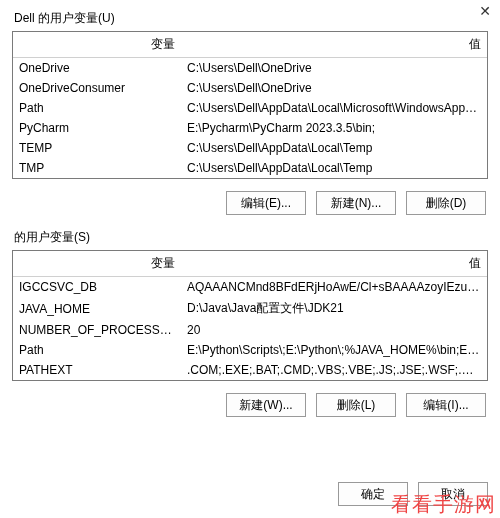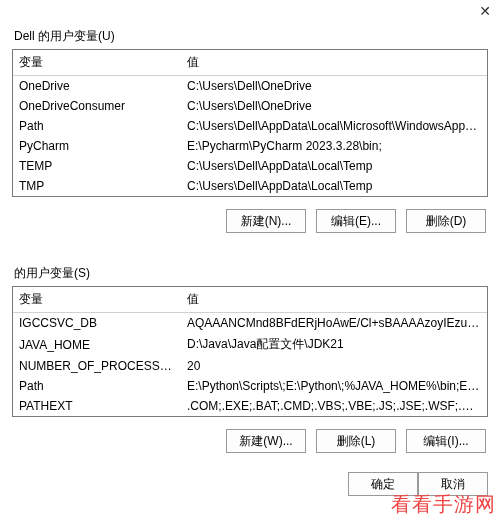--- a/index.html
+++ b/index.html
@@ -12,39 +12,39 @@
     background: #fff;
   }
   .window { position: relative; width: 500px; height: 518px; padding: 8px 12px 0 12px; }
   .close-x {
     position: absolute; top: 4px; right: 8px;
     width: 14px; height: 14px;
     display: flex; align-items: center; justify-content: center;
     color: #333; font-size: 14px; line-height: 1;
   }
   .group {
-    margin-top: 20px;
+    margin-top: 2px;
   }
   .group-label {
     font-size: 12px;
     padding: 0 0 4px 2px;
   }
   .table-wrap {
     border: 1px solid #7a7a7a;
     background: #fff;
     max-height: 158px;
     overflow: hidden;
   }
   table.vars {
     width: 100%;
     border-collapse: collapse;
     table-layout: fixed;
   }
   table.vars th {
-    text-align: left;
+    text-align: right;
     font-weight: 400;
     padding: 4px 6px;
     border-bottom: 1px solid #d0d0d0;
     background: #fff;
   }
   table.vars th.col-name { width: 168px; }
   table.vars td {
     padding: 3px 6px;
     white-space: nowrap;
     overflow: hidden;
@@ -61,22 +61,22 @@
     height: 24px;
     padding: 0 12px;
     border: 1px solid #999;
     background: #fdfdfd;
     font-family: inherit;
     font-size: 12px;
     cursor: pointer;
   }
   .footer-row {
     position: absolute;
-    bottom: 22px; right: 12px;
-    display: flex;  margin-top: 40px;
+    bottom: 12px; right: 12px;
+    display: flex; gap: 10px; margin-top: 40px;
   }
   .footer-row button.btn { min-width: 70px; }
   .watermark {
     position: absolute;
     bottom: 0; right: 4px;
     font-family: "KaiTi","STKaiti",serif;
     font-size: 20px;
     color: #ef4444;
     letter-spacing: 1px;
     pointer-events: none;
@@ -107,36 +107,36 @@
             <tr>
               <td>OneDriveConsumer</td>
               <td>C:\Users\Dell\OneDrive</td>
             </tr>
             <tr>
               <td>Path</td>
               <td>C:\Users\Dell\AppData\Local\Microsoft\WindowsApps;E:\vs_c...</td>
             </tr>
             <tr>
               <td>PyCharm</td>
-              <td>E:\Pycharm\PyCharm 2023.3.28\bin;</td>
+              <td>E:\Pycharm\PyCharm 2023.3.5\bin;</td>
             </tr>
             <tr>
               <td>TEMP</td>
               <td>C:\Users\Dell\AppData\Local\Temp</td>
             </tr>
             <tr>
               <td>TMP</td>
               <td>C:\Users\Dell\AppData\Local\Temp</td>
             </tr>
           </tbody>
       </table>
     </div>
     <div class="btn-row">
+      <button class="btn">编辑(E)...</button>
       <button class="btn">新建(N)...</button>
-      <button class="btn">编辑(E)...</button>
       <button class="btn">删除(D)</button>
     </div>
   </div>
 
   <div class="group">
     <div class="group-label">的用户变量(S)</div>
     <div class="table-wrap" style="max-height:178px;">
       <table class="vars">
         <thead>
           <tr>

